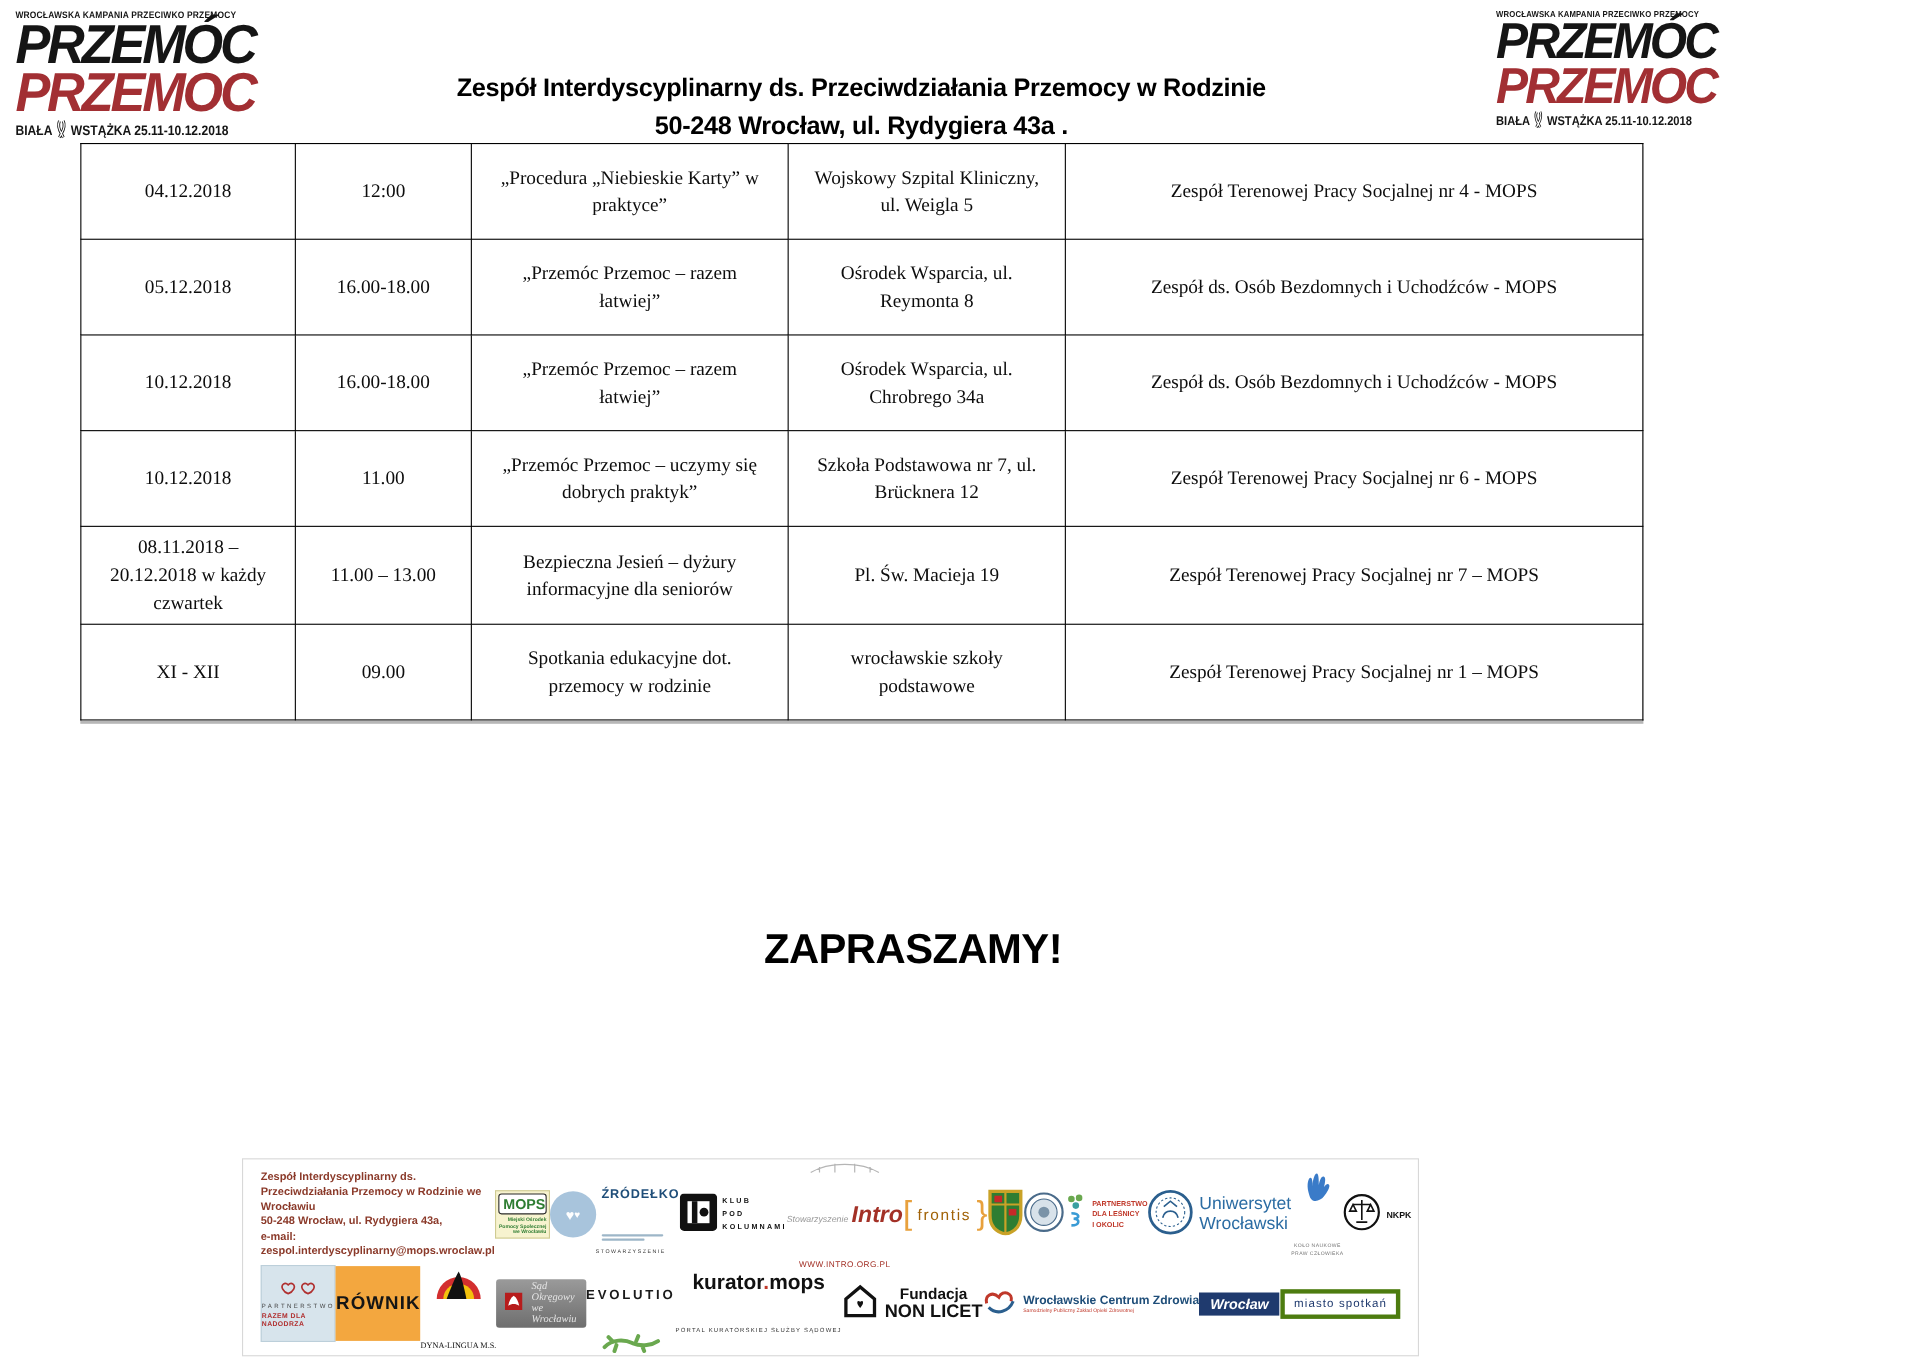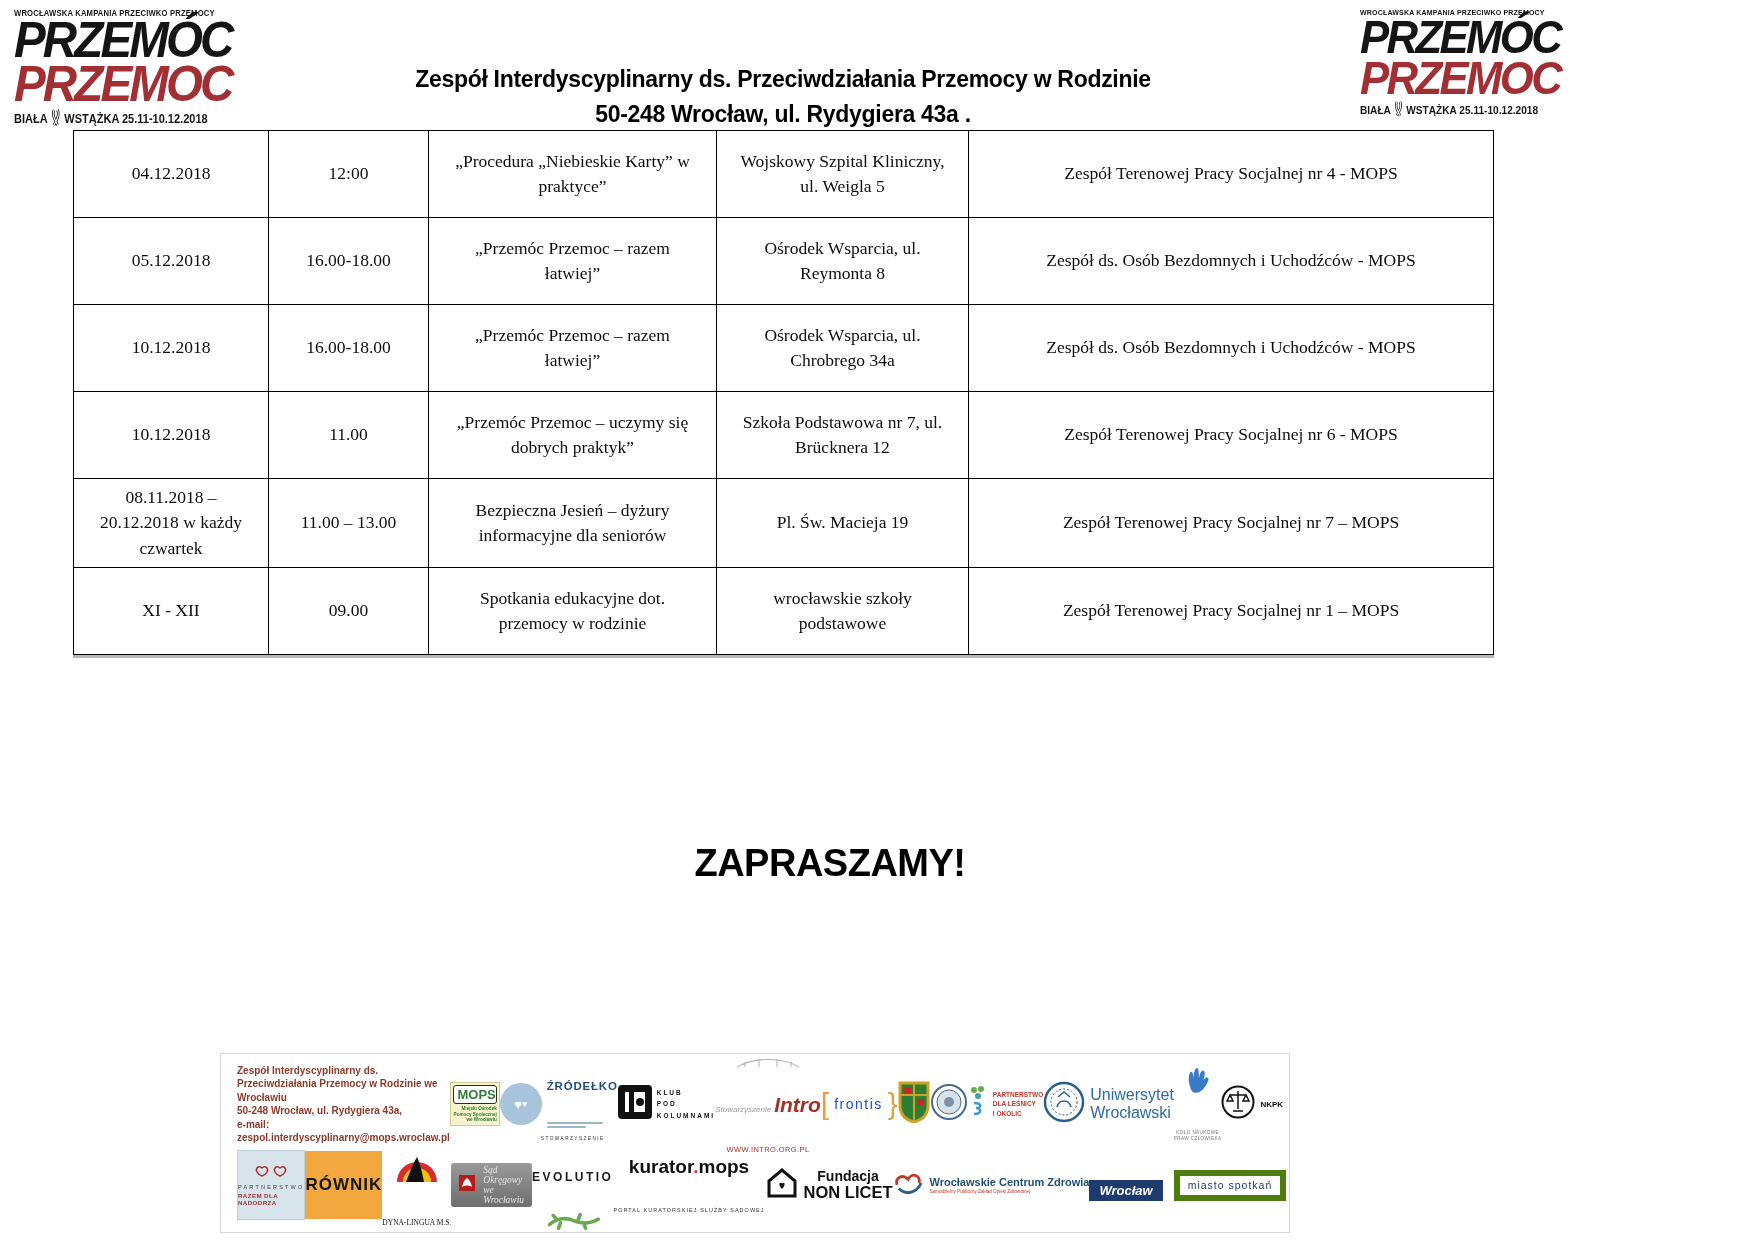--- a/index.html
+++ b/index.html
@@ -62,21 +62,21 @@
   .zrodelko-title { color:#1f4e79; font-weight:bold; font-size:11.5px; letter-spacing:.8px; }
   .micro-bars i { display:block; height:2px; background:#9db6c8; margin-top:2px; border-radius:1px; }
 
   .klub-text { font-size:6.5px; font-weight:bold; letter-spacing:2px; line-height:1.7; color:#111; }
 
   .intro-pre { color:#9a9a9a; font-size:8px; font-style:italic; }
   .intro-title { color:#a33127; font-size:21px; font-weight:bold; line-height:.9; font-style:italic; }
   .intro-url { color:#a33127; font-size:7.5px; letter-spacing:.4px; margin-top:2px; }
 
   .frontis-bracket { color:#e8a13d; font-size:30px; font-weight:300; line-height:1; }
-  .frontis-word { color:#1d4ed8; font-size:14px; letter-spacing:1.5px; }
+  .frontis-word { color:#a16207; font-size:14px; letter-spacing:1.5px; }
 
   .lesnica-text { font-size:6.5px; font-weight:bold; color:#c0392b; line-height:1.4; }
   .uwr-name { color:#2b6ca3; font-size:16px; line-height:1.12; }
   .hand-caption { font-size:4.6px; color:#777; letter-spacing:.4px; line-height:1.4; text-align:center; }
   .nkpk-title { font-size:8px; font-weight:bold; color:#111; }
 
   .nadodrza-box { width:92px; height:70px; background:#d7e4ec; border:1px solid #bccfda;
                   display:flex; flex-direction:column; align-items:center; justify-content:center; gap:2px; }
   .nadodrza-l1 { font-size:5.5px; letter-spacing:2.2px; color:#444; }
   .nadodrza-l2 { font-size:6.2px; font-weight:bold; color:#b03030; letter-spacing:.4px; }
@@ -99,21 +99,21 @@
   .kurator-caption { font-size:5.4px; letter-spacing:1.1px; color:#333; margin-top:3px; }
 
   .nonlicet-l1 { font-size:14px; font-weight:bold; color:#111; line-height:1.05;text-align:center; }
   .nonlicet-l2 { font-size:16.5px; font-weight:bold; color:#111; line-height:1.05; }
 
   .wcz-title { color:#1f4e79; font-weight:bold; font-size:11px; white-space:nowrap; }
   .wcz-sub { color:#c0392b; font-size:4.6px; margin-top:1px; }
 
   .wroclaw-box { background:#1f3a6e; color:#fff; font-weight:bold; font-style:italic;
                  font-size:13px; padding:3px 10px; }
-  .wroclaw-box2 { border:6px solid #4d7c0f; color:#1f3a6e; font-size:10.5px; letter-spacing:1px;
+  .wroclaw-box2 { border:4px solid #4d7c0f; color:#1f3a6e; font-size:10.5px; letter-spacing:1px;
                   padding:3.5px 8px; }
 </style>
 </head>
 <body>
 
 <div class="campaign-logo logo-left">
   <div class="logo-tagline">WROCŁAWSKA KAMPANIA PRZECIWKO PRZEMOCY</div>
   <span class="logo-word black">PRZEMÓC</span>
   <span class="logo-word red">PRZEMOC</span>
   <div class="logo-ribbon-line">
@@ -422,18 +422,18 @@
             <path d="M4 16 C2 8 10 4 16 10 C20 2 30 6 28 14" fill="none" stroke="#c0392b" stroke-width="3"></path>
             <path d="M6 20 C14 28 26 24 30 14" fill="none" stroke="#2b5f8e" stroke-width="3"></path>
           </svg>
       </span>
       <div>
         <div class="wcz-title">Wrocławskie Centrum Zdrowia</div>
         <div class="wcz-sub">Samodzielny Publiczny Zakład Opieki Zdrowotnej</div>
       </div>
     </div>
 
-    <div class="chip" style="gap:11px;align-items:flex-end;">
+    <div class="chip" style="gap:1px;">
       <span class="wroclaw-box">Wrocław</span>
       <span class="wroclaw-box2">miasto spotkań</span>
     </div>
   </div>
 </div>
 
 </body></html>

